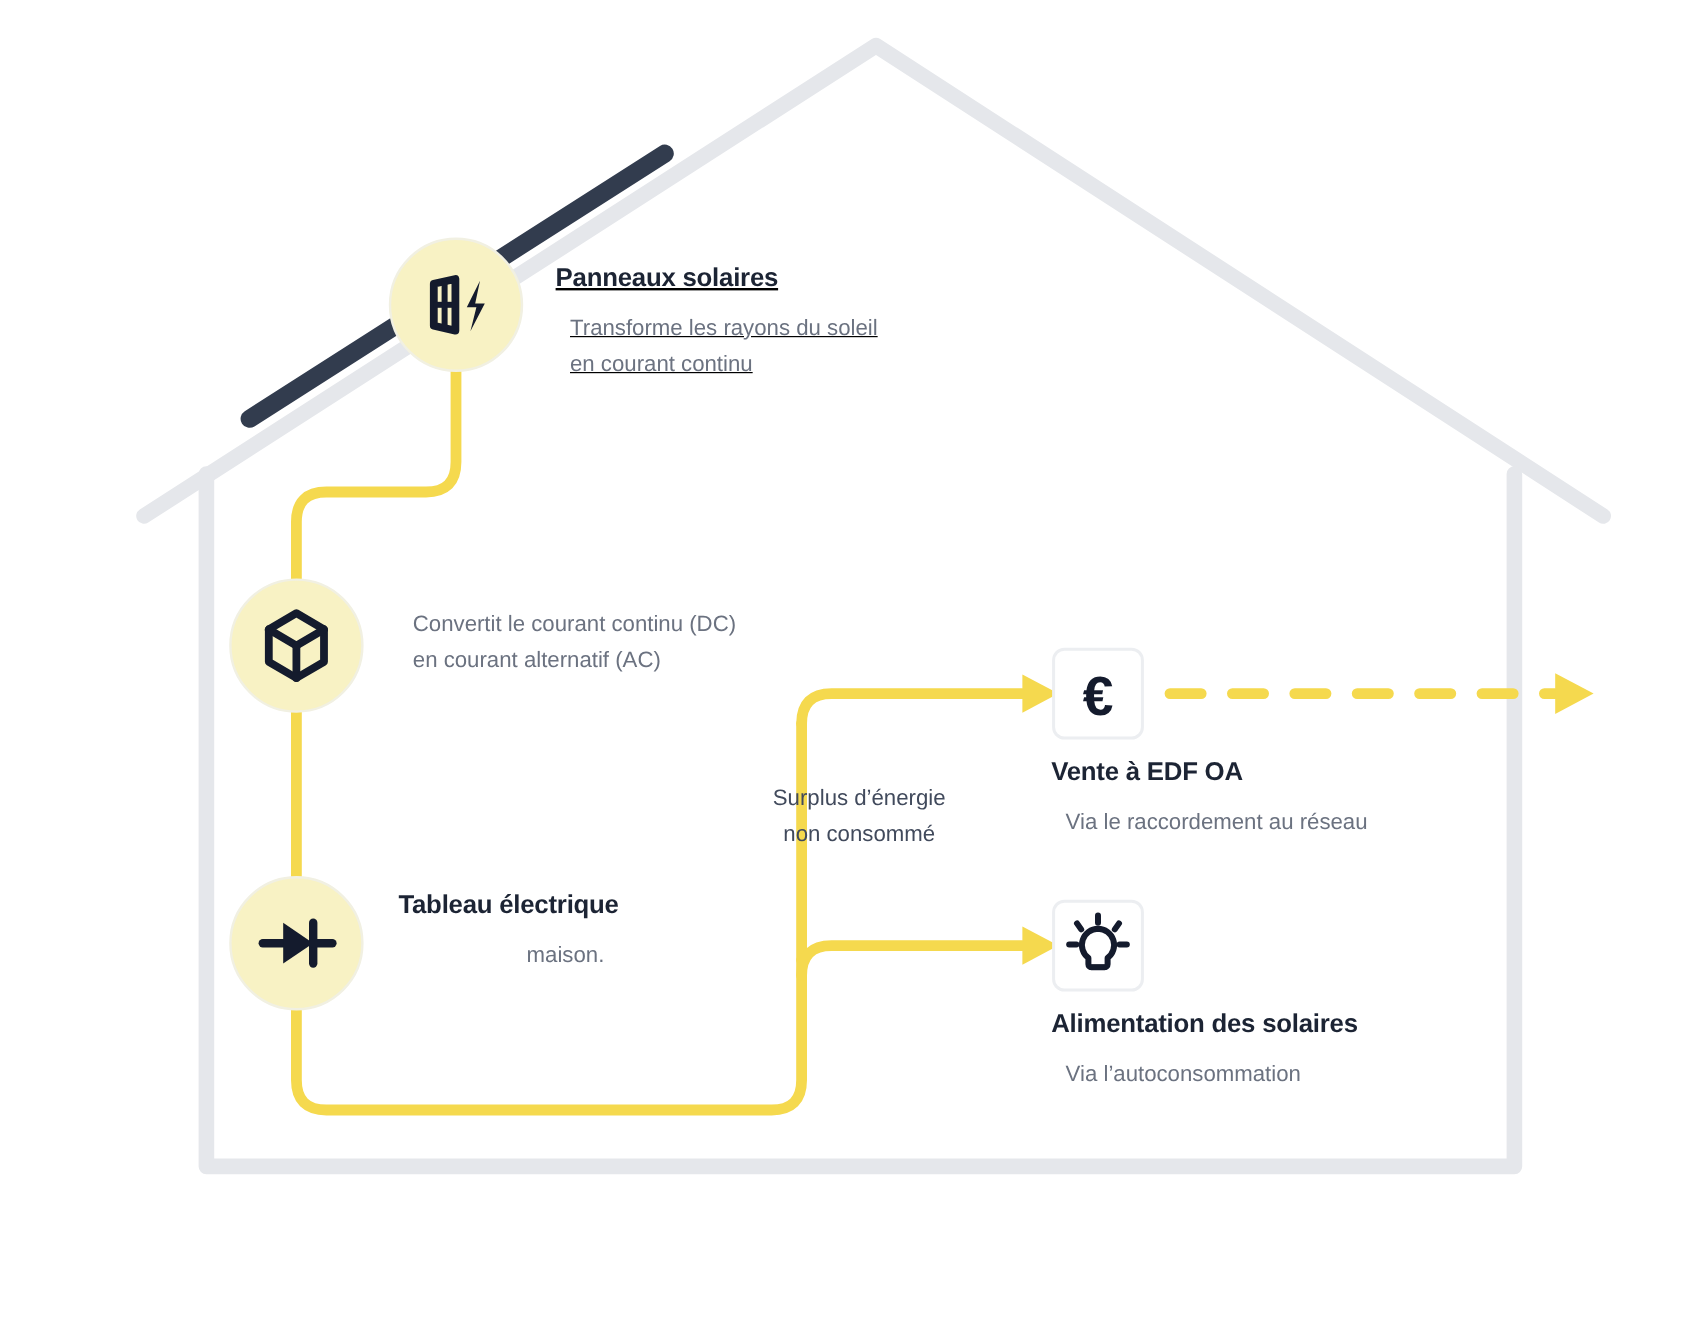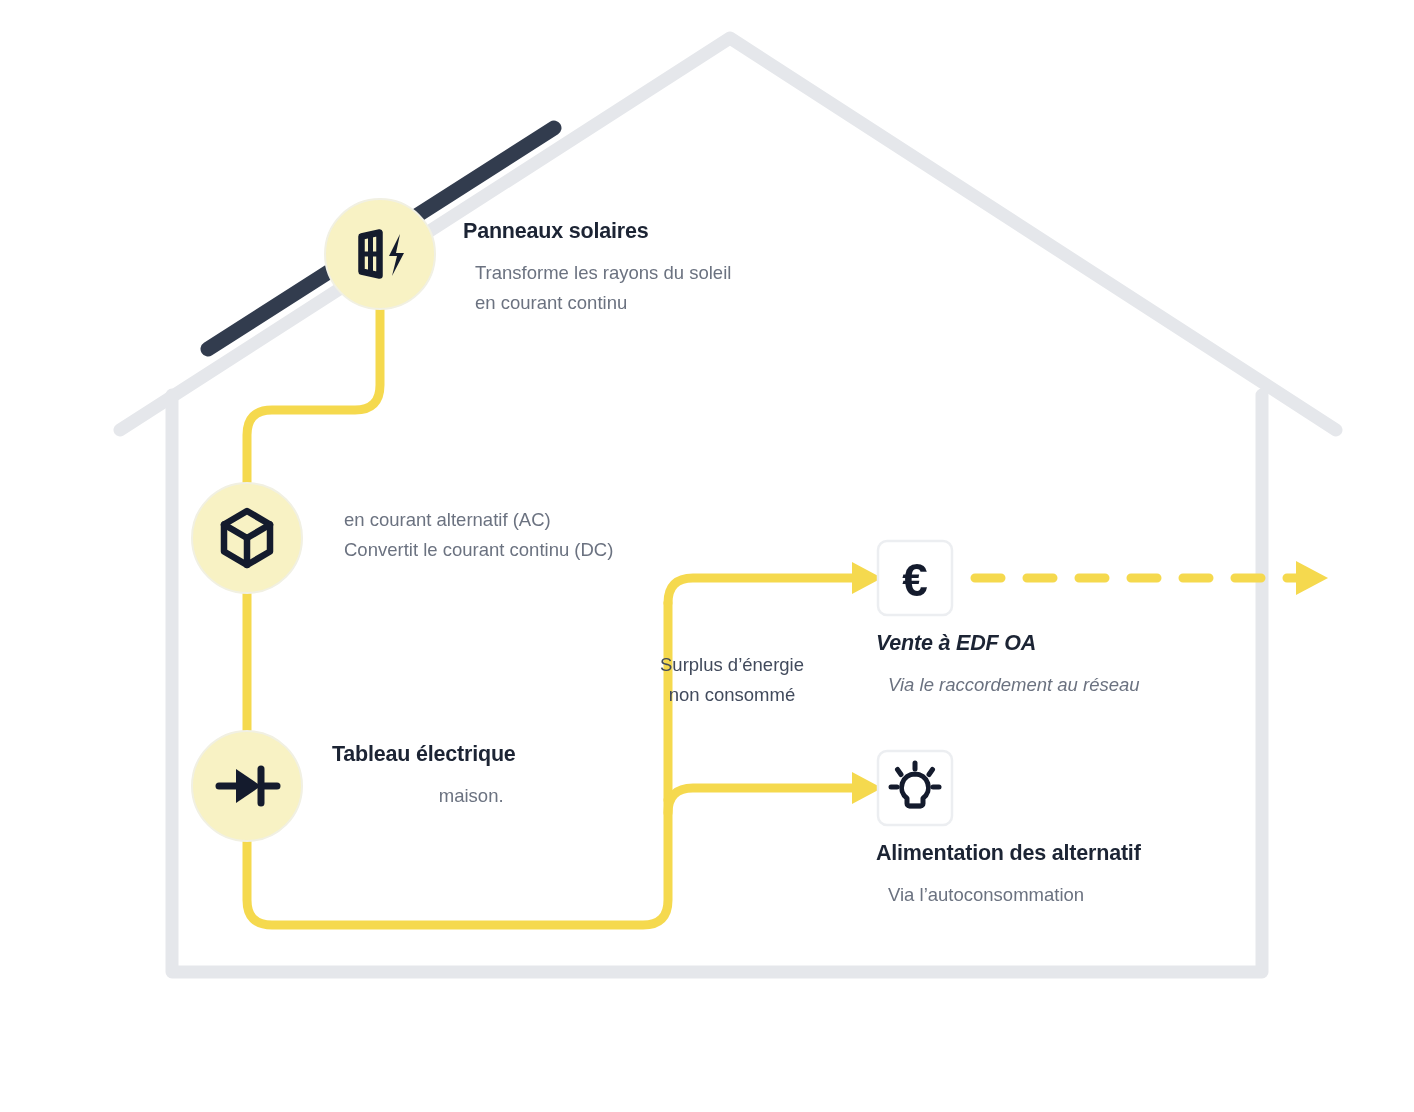--- a/index.html
+++ b/index.html
@@ -38,29 +38,29 @@
   }
   .lbl .desc {
     font-size: 18.5px;
     font-weight: normal;
     color: #6b7280;
     line-height: 1.62;
     margin: 12px;
   }
   .lbl .desc span { display: block; }
 
-  #label-panneaux  { left: 463px; top: 218px; }
+  #label-panneaux  { left: 463px; top: 218px; text-decoration: underline; }
   #label-onduleur  { left: 332px; top: 493px; }
   #label-tableau   { left: 332px; top: 741px; text-align: right; }
-  #label-vente     { left: 876px; top: 630px; font-style: italic; }
+  #label-vente     { left: 876px; top: 630px; }
   #label-alim      { left: 876px; top: 840px; }
 
   #label-surplus {
     position: absolute;
-    left: 652px;
+    left: 636px;
     top: 650px;
     width: 160px;
     text-align: center;
     font-size: 18.5px;
     color: #414a5c;
     line-height: 1.62;
   }
   #label-surplus span { display: block; }
 </style>
 </head>
@@ -168,41 +168,41 @@
   <div class="lbl" id="label-panneaux">
     <p class="title">Panneaux solaires</p>
     <p class="desc">
       <span>Transforme les rayons du soleil</span>
       <span>en courant continu</span>
     </p>
   </div>
 
   <div class="lbl" id="label-onduleur">
     <p class="desc">
+      <span>Convertit le courant continu (DC)</span>
       <span>en courant alternatif (AC)</span>
-      <span>Convertit le courant continu (DC)</span>
     </p>
   </div>
 
   <div class="lbl" id="label-tableau">
     <p class="title">Tableau électrique</p>
     <p class="desc">
       <span>maison.</span>
     </p>
   </div>
 
   <div class="lbl" id="label-vente">
     <p class="title">Vente à EDF OA</p>
     <p class="desc">
       <span>Via le raccordement au réseau</span>
     </p>
   </div>
 
   <div class="lbl" id="label-alim">
-    <p class="title">Alimentation des alternatif</p>
+    <p class="title">Alimentation des solaires</p>
     <p class="desc">
       <span>Via l’autoconsommation</span>
     </p>
   </div>
 
   <div id="label-surplus">
     <span>Surplus d’énergie</span>
     <span>non consommé</span>
   </div>
 

